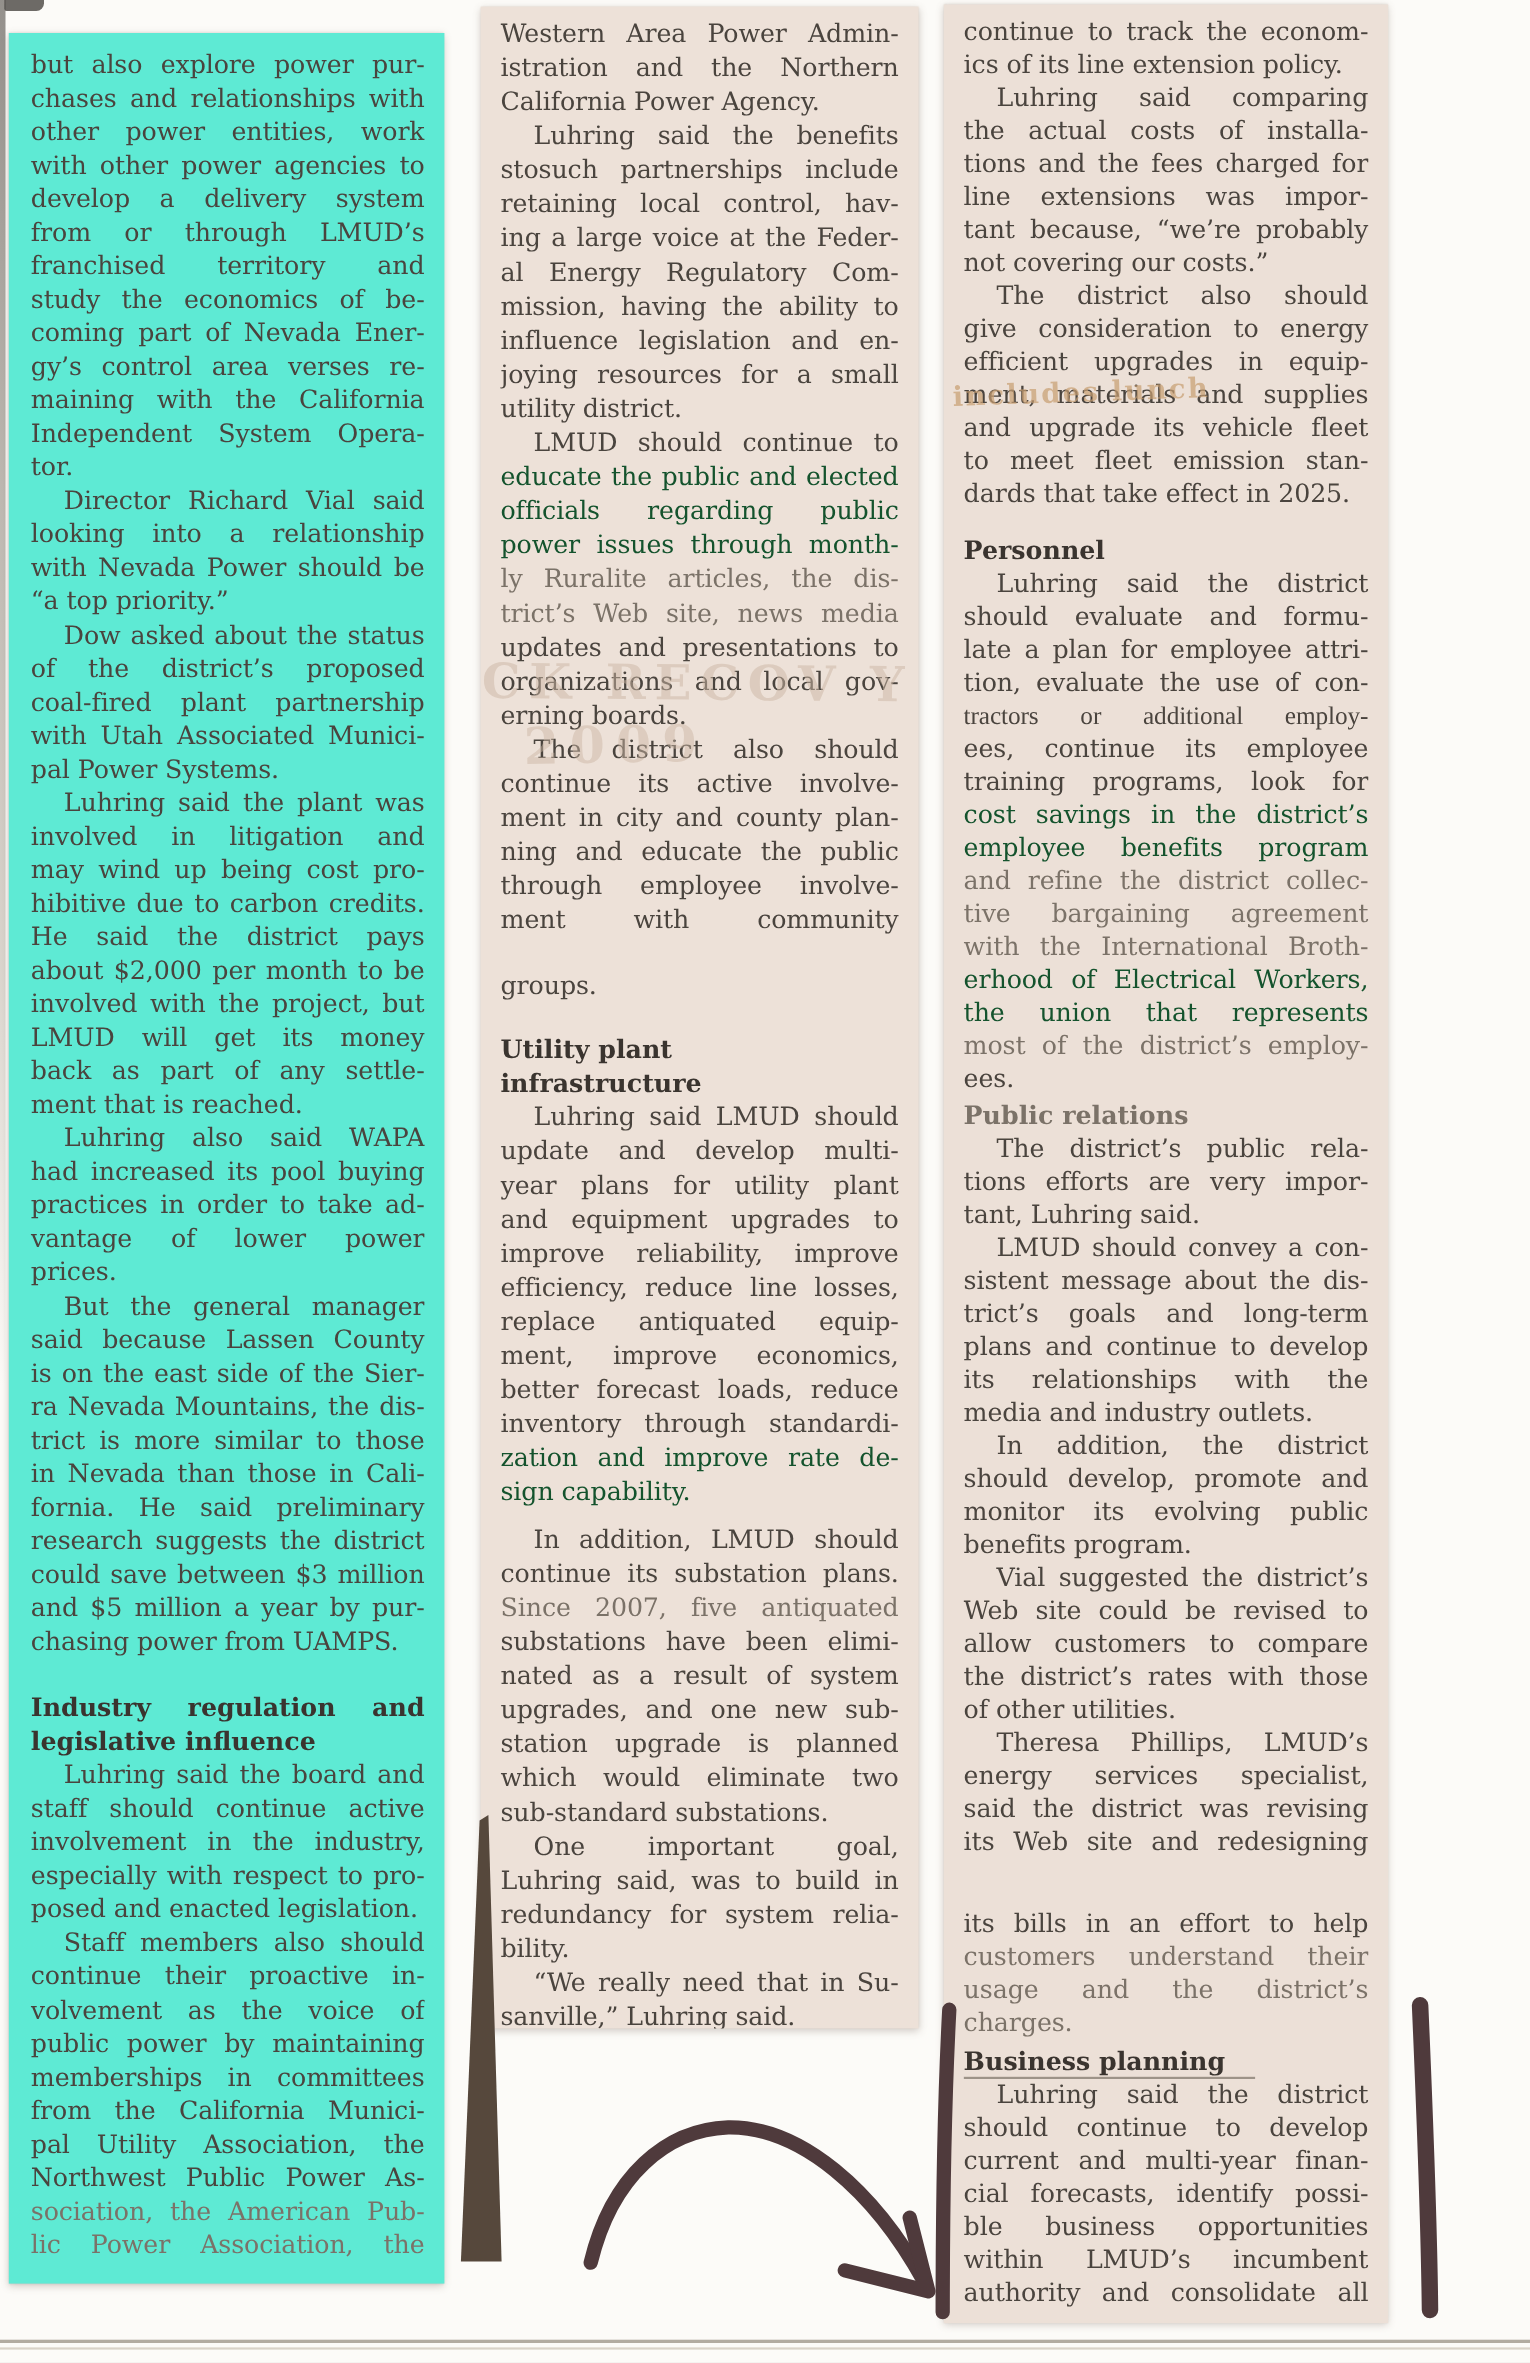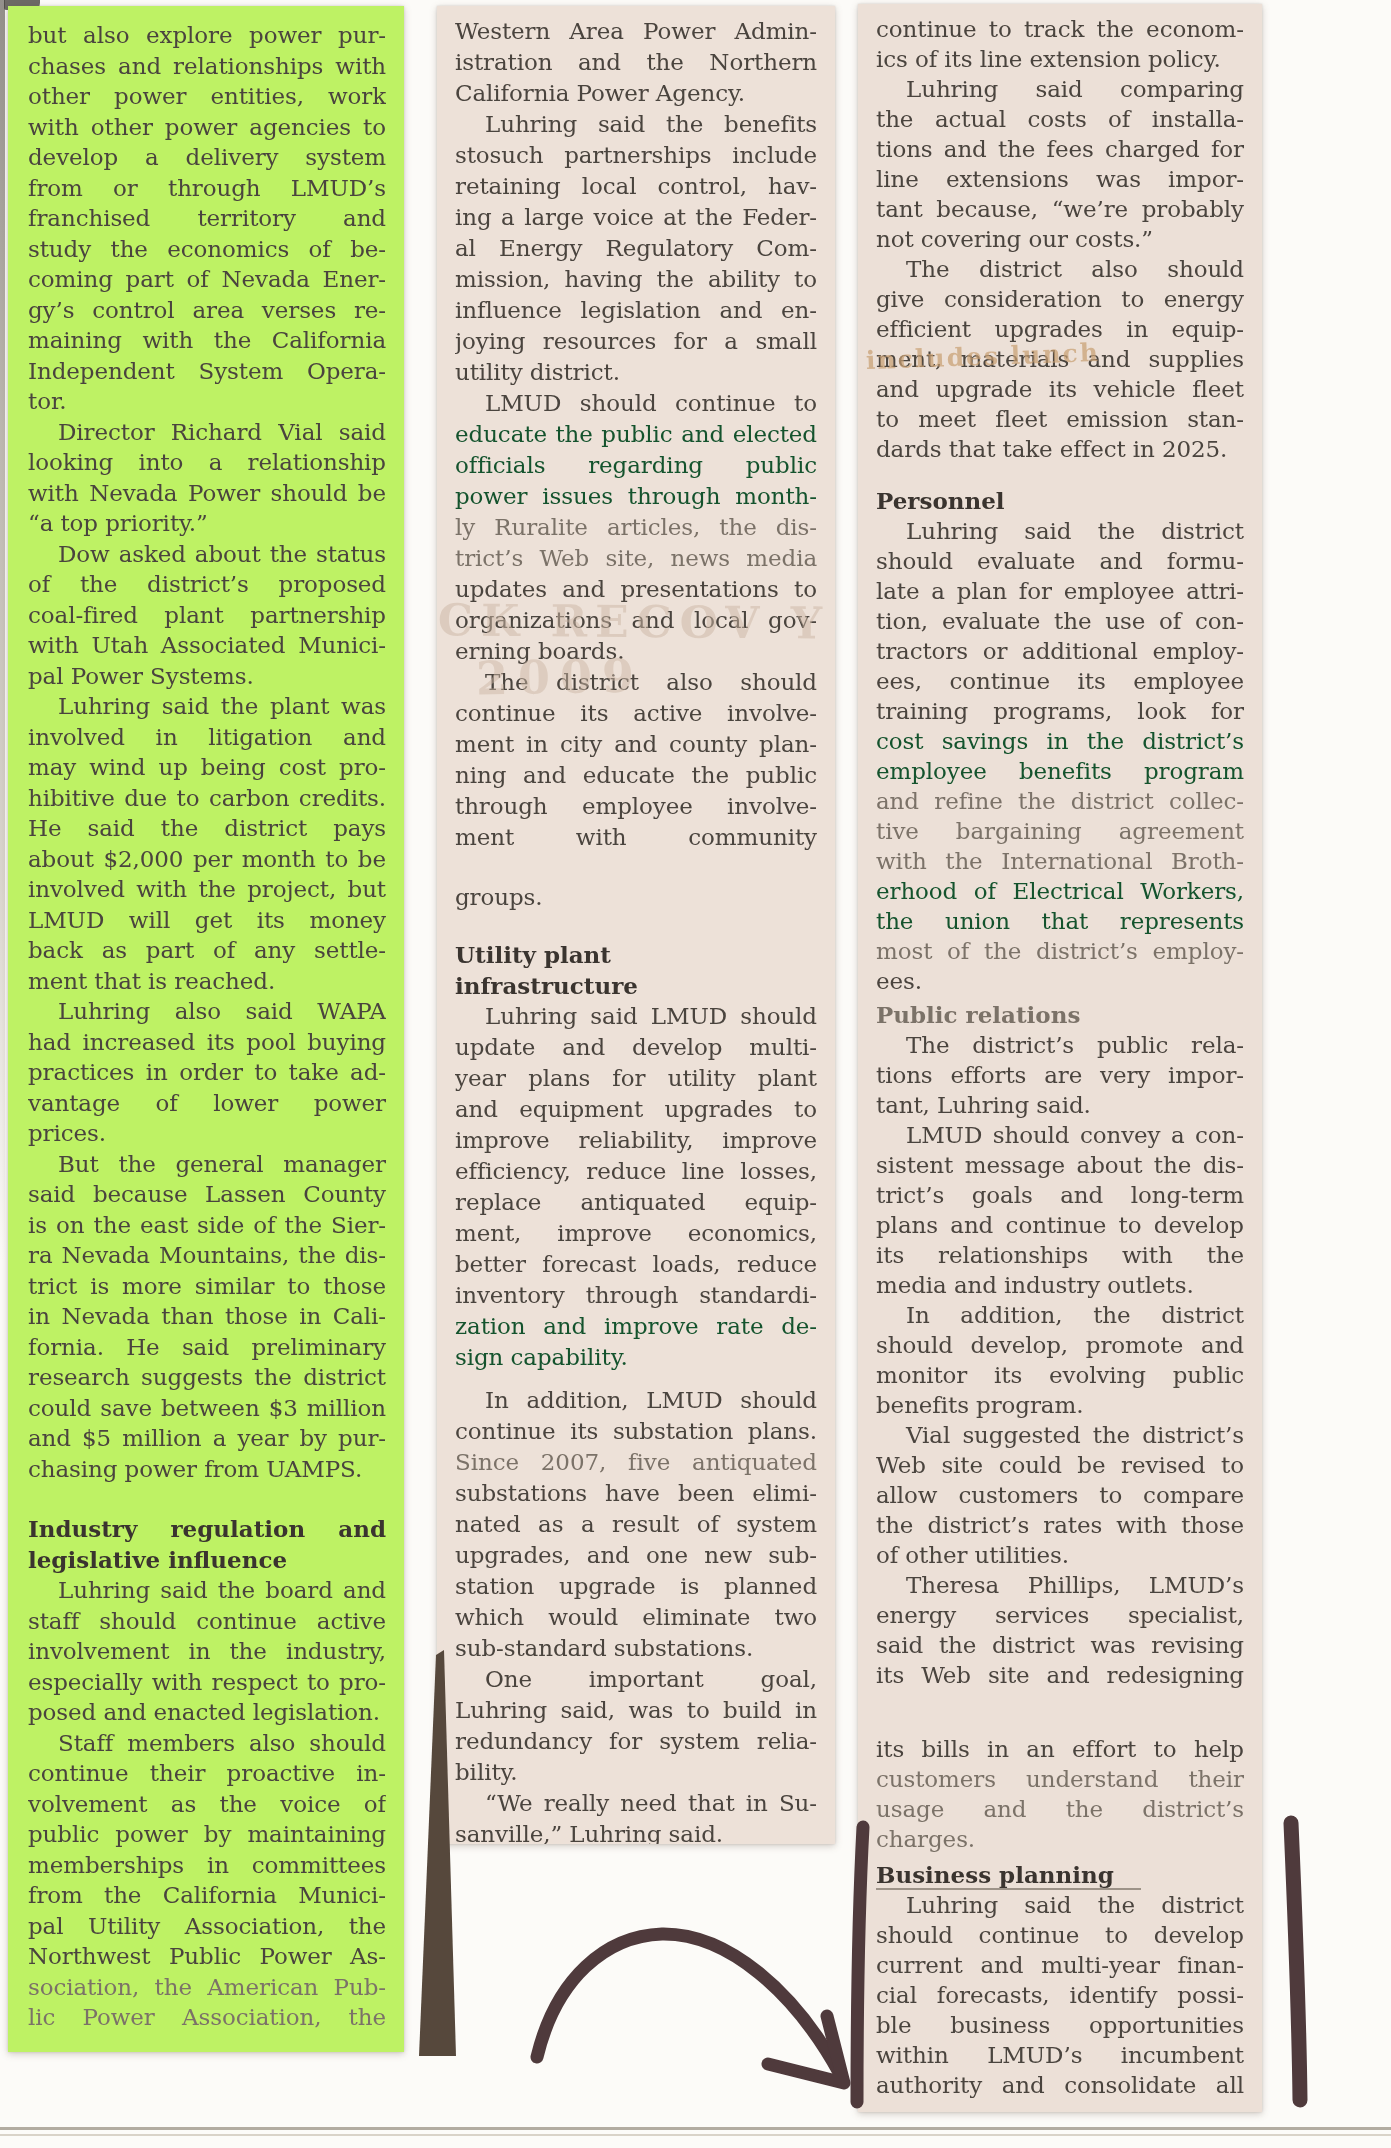--- a/index.html
+++ b/index.html
@@ -48,21 +48,21 @@
 </style>
 </head>
 <body>
 
 <div class="page">
 
   <div class="edge-left"></div>
   <div class="corner-mark"></div>
 
   <div id="columns">
-      <div class="clip" style="left: 8px; top: 6px; width: 396px; height: 2046px; background: #bef264; padding: 14px 0px 0px 20px;">
+      <div class="clip" style="left: 8px; top: 30px; width: 396px; height: 2046px; background: #5eead4; padding: 14px 0px 0px 20px;">
         <div class="line" style="height: 30.5px; line-height: 30.5px; width: 358px;">but also explore power pur-</div>
         <div class="line" style="height: 30.5px; line-height: 30.5px; width: 358px;">chases and relationships with</div>
         <div class="line" style="height: 30.5px; line-height: 30.5px; width: 358px;">other power entities, work</div>
         <div class="line" style="height: 30.5px; line-height: 30.5px; width: 358px;">with other power agencies to</div>
         <div class="line" style="height: 30.5px; line-height: 30.5px; width: 358px;">develop a delivery system</div>
         <div class="line" style="height: 30.5px; line-height: 30.5px; width: 358px;">from or through LMUD’s</div>
         <div class="line" style="height: 30.5px; line-height: 30.5px; width: 358px;">franchised territory and</div>
         <div class="line" style="height: 30.5px; line-height: 30.5px; width: 358px;">study the economics of be-</div>
         <div class="line" style="height: 30.5px; line-height: 30.5px; width: 358px;">coming part of Nevada Ener-</div>
         <div class="line" style="height: 30.5px; line-height: 30.5px; width: 358px;">gy’s control area verses re-</div>
@@ -196,21 +196,21 @@
         <div class="line" style="height: 30px; line-height: 30px; width: 368px;">efficient upgrades in equip-</div>
         <div class="line" style="height: 30px; line-height: 30px; width: 368px;">ment, materials and supplies</div>
         <div class="line" style="height: 30px; line-height: 30px; width: 368px;">and upgrade its vehicle fleet</div>
         <div class="line" style="height: 30px; line-height: 30px; width: 368px;">to meet fleet emission stan-</div>
         <div class="line left" style="height: 30px; line-height: 30px; width: 368px;">dards that take effect in 2025.</div>
         <div class="line heading left" style="height: 30px; line-height: 30px; width: 368px; margin-top: 22px;">Personnel</div>
         <div class="line indent" style="height: 30px; line-height: 30px; width: 368px;">Luhring said the district</div>
         <div class="line" style="height: 30px; line-height: 30px; width: 368px;">should evaluate and formu-</div>
         <div class="line" style="height: 30px; line-height: 30px; width: 368px;">late a plan for employee attri-</div>
         <div class="line" style="height: 30px; line-height: 30px; width: 368px;">tion, evaluate the use of con-</div>
-        <div class="line" style="height: 30px; line-height: 30px; width: 368px;">tractors or additional employ-</div>
+        <div class="line" style="height: 30px; line-height: 30px; width: 368px; font-family: Liberation Serif, serif;">tractors or additional employ-</div>
         <div class="line" style="height: 30px; line-height: 30px; width: 368px;">ees, continue its employee</div>
         <div class="line" style="height: 30px; line-height: 30px; width: 368px;">training programs, look for</div>
         <div class="line faded" style="height: 30px; line-height: 30px; width: 368px;">cost savings in the district’s</div>
         <div class="line faded" style="height: 30px; line-height: 30px; width: 368px;">employee benefits program</div>
         <div class="line dim" style="height: 30px; line-height: 30px; width: 368px;">and refine the district collec-</div>
         <div class="line dim" style="height: 30px; line-height: 30px; width: 368px;">tive bargaining agreement</div>
         <div class="line dim" style="height: 30px; line-height: 30px; width: 368px;">with the International Broth-</div>
         <div class="line faded" style="height: 30px; line-height: 30px; width: 368px;">erhood of Electrical Workers,</div>
         <div class="line faded" style="height: 30px; line-height: 30px; width: 368px;">the union that represents</div>
         <div class="line dim" style="height: 30px; line-height: 30px; width: 368px;">most of the district’s employ-</div>

